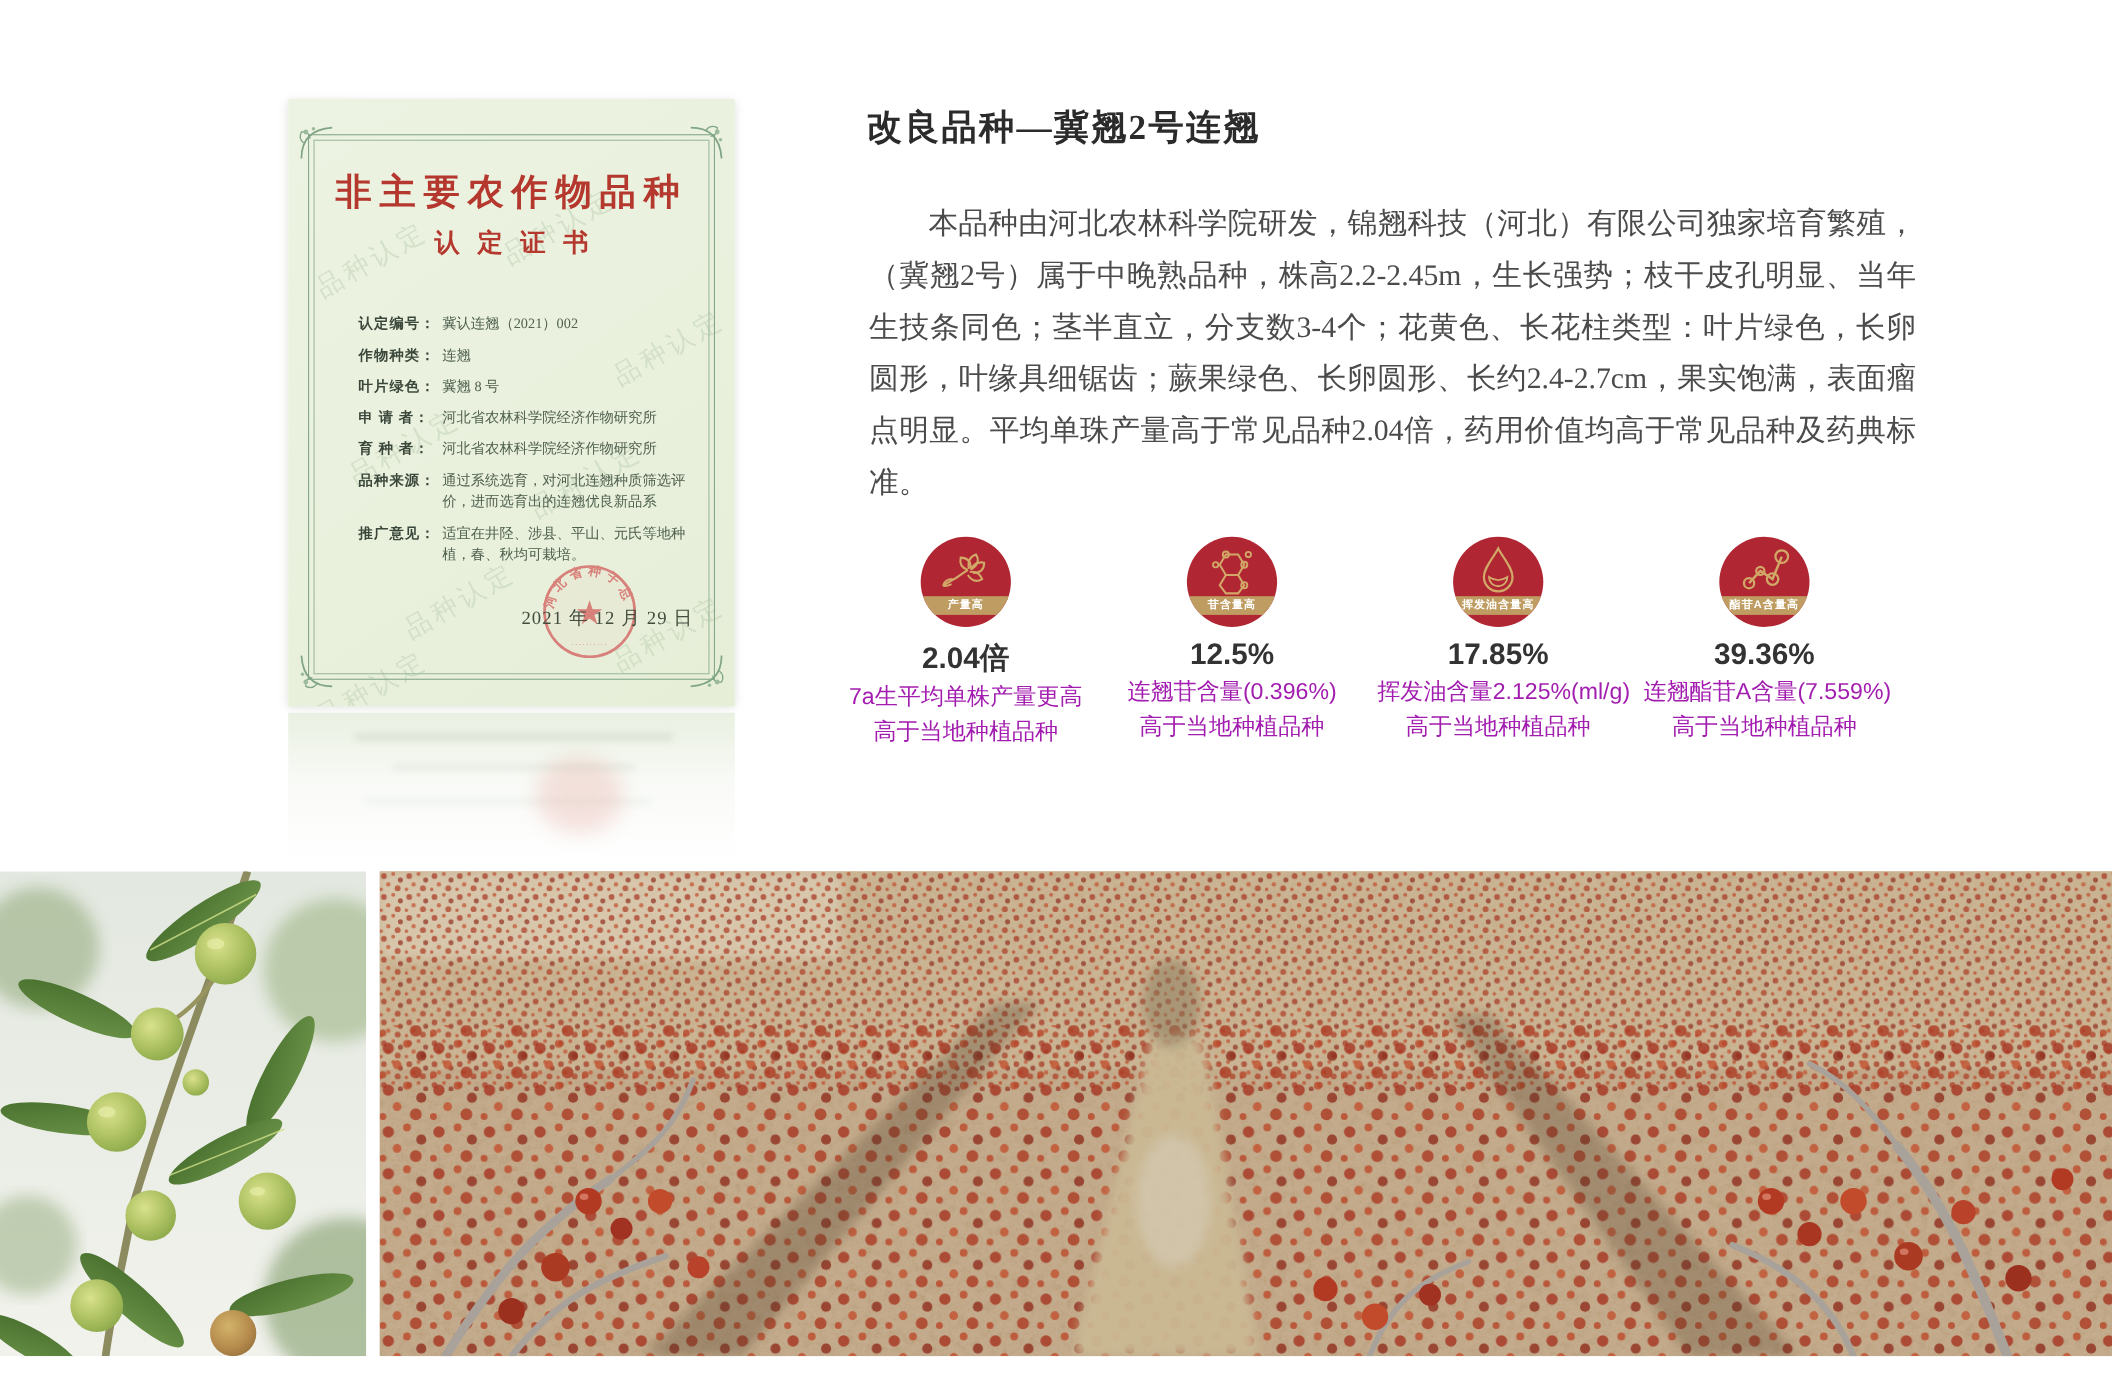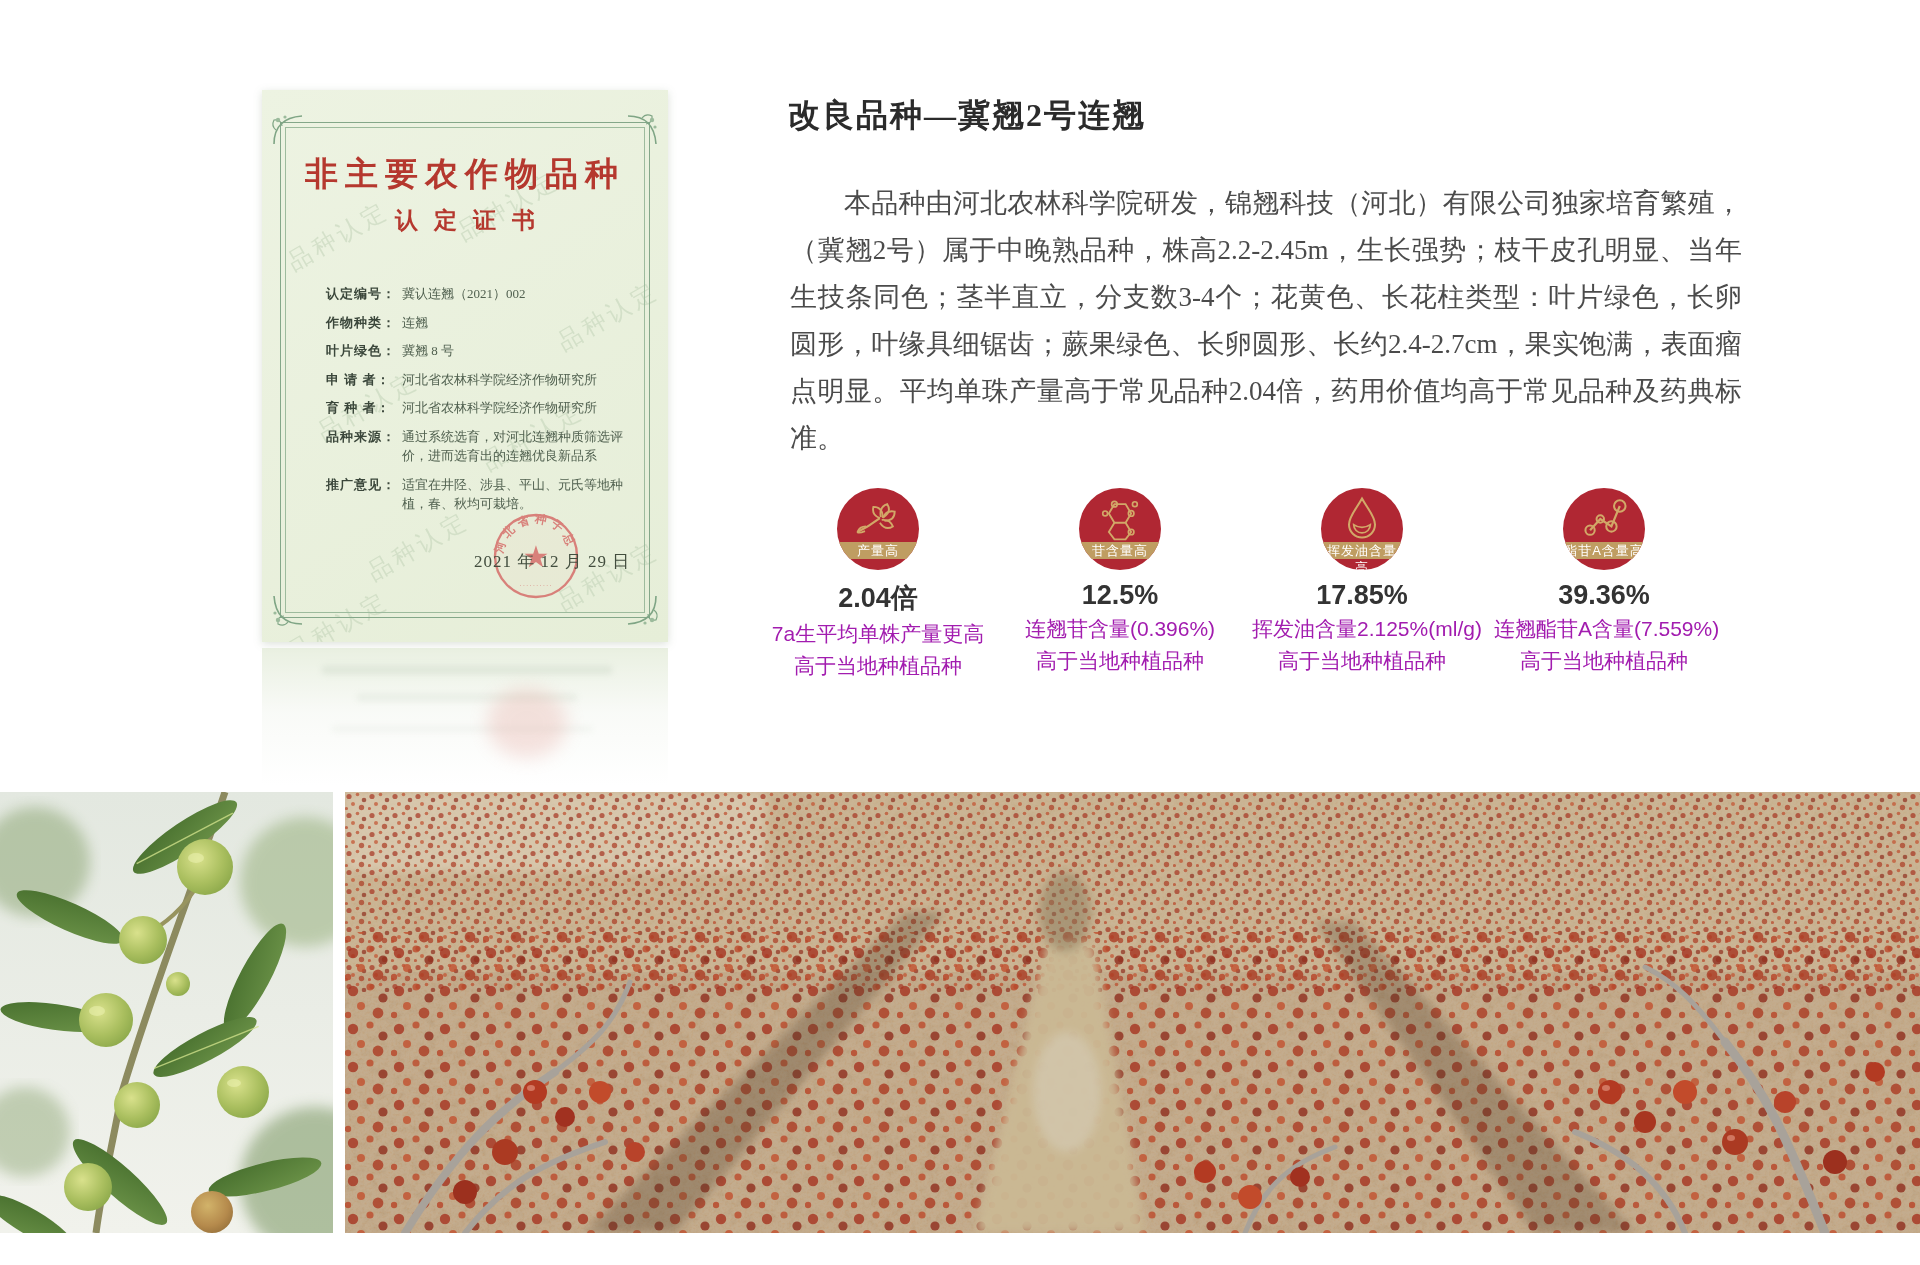--- a/index.html
+++ b/index.html
@@ -52,21 +52,21 @@
     letter-spacing:2px;font-family:"Liberation Serif","DejaVu Serif",serif;}
   .main-paragraph{left:790px;top:180px;width:952px;font-size:27px;line-height:47px;
     color:#4b4b4b;text-align:justify;text-indent:2em;
     font-family:"Liberation Serif","DejaVu Serif",serif;}
   
   .stats-row{left:768px;top:488px;width:946px;display:flex;gap:22px;}
   .stat-item{width:220px;text-align:center;position:relative;}
   .stat-circle{width:82px;height:82px;margin:0 auto;border-radius:50%;
     background:#b02733;position:relative;overflow:hidden;}
   .stat-band{position:absolute;left:0;right:0;top:66%;height:21%;background:#bf9d62;
-    color:#ffffff;font-size:13px;font-weight:normal;line-height:17px;letter-spacing:1px;text-align:center;}
+    color:#ffffff;font-size:10px;font-weight:bold;line-height:17px;letter-spacing:1px;text-align:center;}
   .stat-circle svg{position:absolute;left:50%;top:5px;transform:translateX(-50%);}
   .stat-value{margin-top:10px;font-size:27px;font-weight:bold;color:#333333;}
   .stat-line{margin-top:3px;font-size:21px;line-height:29px;color:#a21caf;white-space:nowrap;}
   
   .photo-left{left:0;top:792px;width:333px;height:441px;overflow:hidden;}
   .photo-right{left:345px;top:792px;width:1575px;height:441px;overflow:hidden;}
   .photo-left svg,.photo-right svg{display:block;}
 </style>
 </head>
 <body>

